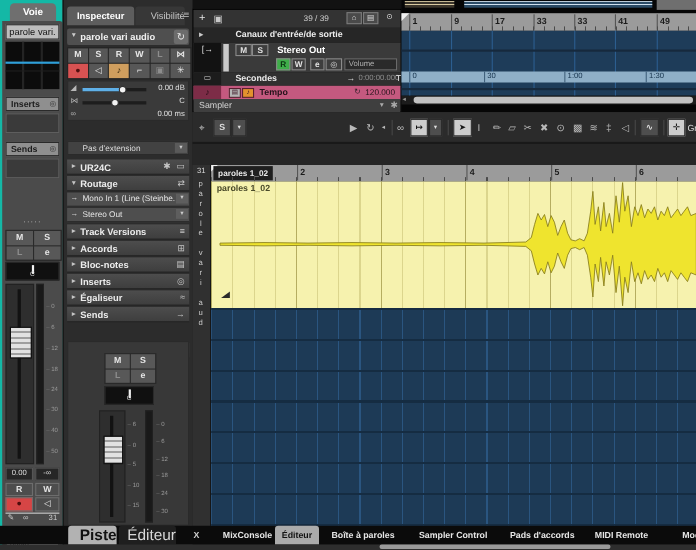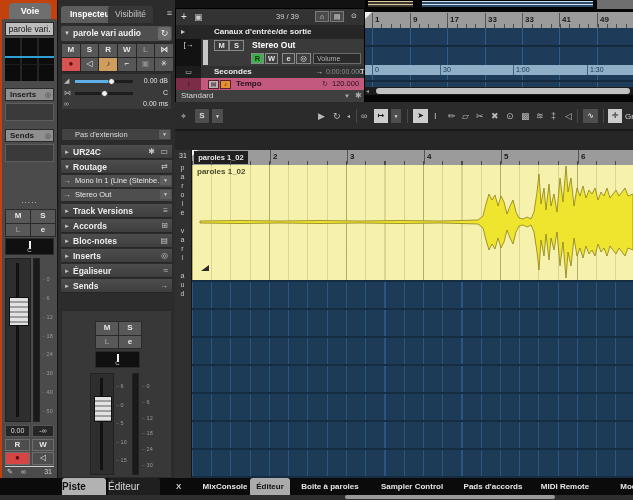--- a/index.html
+++ b/index.html
@@ -2,21 +2,21 @@
 <html><head>
 <meta charset="utf-8">
 <style>
   html,body{margin:0;padding:0;background:#000;}
   .stage{position:relative;width:633px;height:500px;background:#121212;overflow:hidden;
          font-family:"Liberation Sans","DejaVu Sans",sans-serif;-webkit-font-smoothing:antialiased;}
   .abs{position:absolute;}
   .txt{white-space:nowrap;}
 
   
-  .voie{left:0;top:0;width:57px;height:500px;background:#c2410c;}
+  .voie{left:0;top:0;width:57px;height:500px;background:#14b8a6;}
   .voie-tab{left:9px;top:3px;width:42px;height:16px;background:#6f6f6f;border-radius:4px 4px 0 0;
             color:#fff;font-size:9px;font-weight:bold;text-align:center;line-height:16px;}
   .voie-body{left:2px;top:19px;width:55px;height:481px;background:#4b4b4b;border-radius:0 3px 3px 3px;}
   .vname{left:3px;top:3px;width:49px;height:14px;background:#bdbdbd;border:1px solid #2a2a2a;box-sizing:border-box;
          color:#151515;font-size:8.5px;text-align:center;line-height:12px;overflow:hidden;}
   .vthumb{left:3px;top:19px;width:49px;height:43px;background:#0c0c0c;}
   .vthumb .col{top:0;width:2px;height:100%;background:#242424;}
   .vthumb .blue{left:0;top:18px;width:100%;height:2px;background:#2f9fd8;}
   .vthumb .faint{left:0;top:26px;width:100%;height:1px;background:#1e1e1e;}
   .vsec{left:3px;width:49px;height:13px;background:#8f8f8f;border:1px solid #2a2a2a;box-sizing:border-box;
@@ -170,21 +170,21 @@
   .etitle{position:absolute;left:5px;top:2px;color:#4a4a2a;font-size:8px;font-weight:bold;}
   .ecorner{position:absolute;left:9px;top:100px;width:0;height:0;border-bottom:6px solid #2a2a2a;border-left:8px solid transparent;}
   .ebgrid{left:17px;top:178px;width:441px;height:198px;
      background:
        repeating-linear-gradient(180deg,#152c42 0 2px,transparent 2px 28px),
        repeating-linear-gradient(90deg,#2a5580 0 1px,transparent 1px 19.25px),
        #1d3a56;}
 
   
   .btabs{left:0;top:478px;width:633px;height:17px;background:#0b0b0b;}
-  .ztab{position:absolute;top:0;height:17px;font-size:10px;text-align:left;line-height:17px;border-radius:3px 3px 0 0;}
+  .ztab{position:absolute;top:0;height:17px;font-size:14px;text-align:right;line-height:17px;border-radius:3px 3px 0 0;}
   .ztab.sel{background:#b2b2b2;color:#121212;font-weight:bold;}
   .ztab.uns{background:#1f1f1f;color:#d8d8d8;}
   .btab{position:absolute;top:0;height:17px;color:#e6e6e6;font-size:8px;font-weight:bold;text-align:center;line-height:17px;}
   .btab.sel{background:#ababab;color:#121212;border-radius:3px 3px 0 0;}
   .bclose{position:absolute;left:176px;top:0;color:#cfcfcf;font-size:8px;font-weight:bold;line-height:17px;}
   .statusband{left:0;top:495px;width:633px;height:5px;background:#2e2e2e;}
   .statusbar{left:345px;top:495px;width:210px;height:4px;background:#9a9a9a;border-radius:2px;}
 </style>
 </head>
 <body>
@@ -249,21 +249,21 @@
         <span style="position:absolute;left:2px;">✎</span>
         <span style="position:absolute;left:16px;">∞</span>
         <span style="position:absolute;right:2px;">31</span>
       </div>
       <div class="abs vbottom" style="top:460px;">parole vari audio</div>
     </div>
   </div>
 
   <div class="abs insp">
     <div class="abs itab sel" style="left:3px;width:61px;">Inspecteur</div>
-    <div class="abs itab uns" style="left:50px;width:45px;">Visibilité</div>
+    <div class="abs itab uns" style="left:65px;width:45px;text-align:right;">Visibilité</div>
     <div class="abs iham">≡</div>
 
     <div class="abs ihdr">
       <span class="ar">▼</span>
       <span>parole vari audio</span>
       <span class="rf">↻</span>
     </div>
 
     <div class="abs ibgrid">
       <div class="ibtn">M</div>
@@ -432,21 +432,21 @@
     </div>
     <div class="abs tltempo">
       <span class="gut">♪</span>
       <span class="tbt" style="left:32px;background:#b5b5b5;">▤</span>
       <span class="tbt" style="left:44px;background:#e2922e;">♪</span>
       <span class="nm">Tempo</span>
       <span class="cv">↻</span>
       <span class="val">120.000</span>
     </div>
     <div class="abs tlstd">
-      <span class="nm">Standard</span>
+      <span class="nm">Sampler</span>
       <span class="dd">▼</span>
       <span class="gr">✱</span>
     </div>
   </div>
 
   <div class="abs display">
     <div class="abs dstrip1"></div>
     <div class="abs dstrip2"></div>
     <div class="abs dgray"></div>
     <div class="abs druler">

